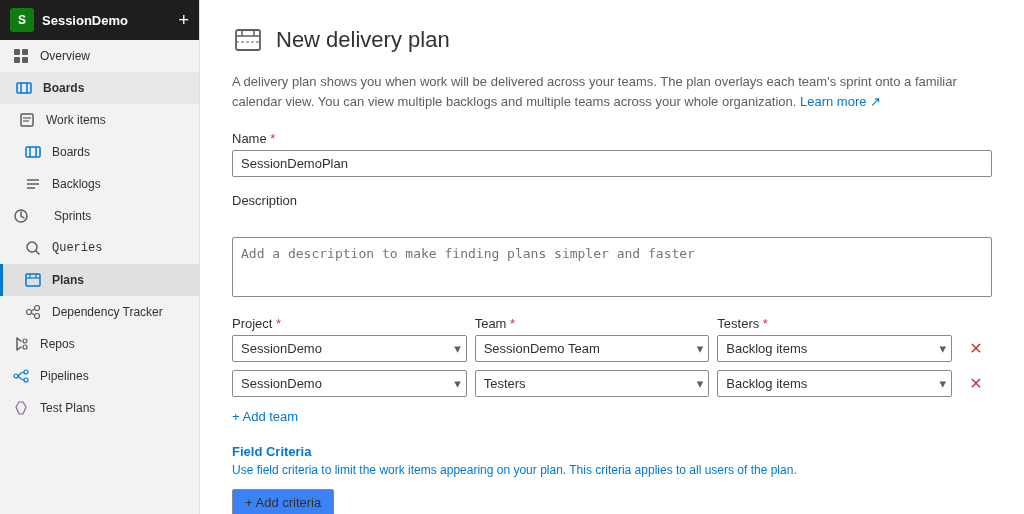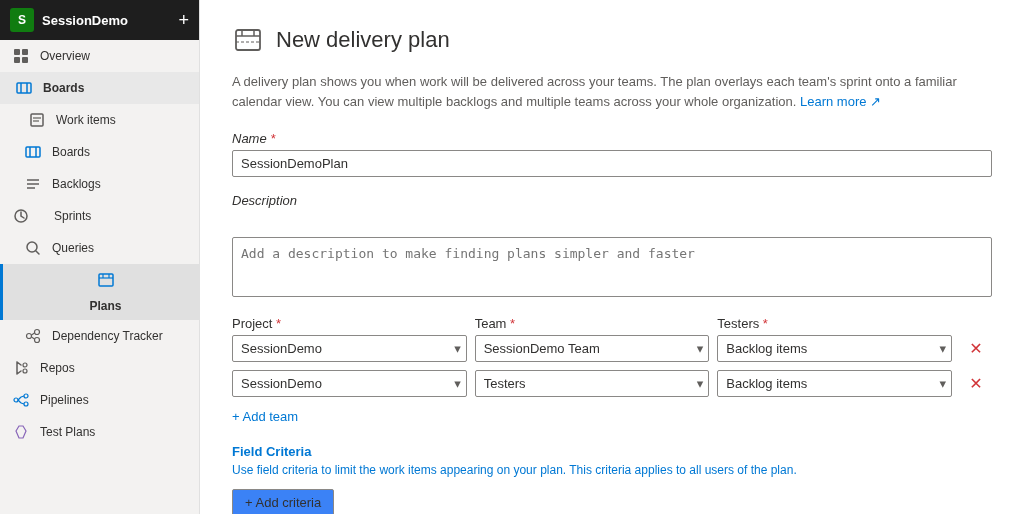--- a/index.html
+++ b/index.html
@@ -104,21 +104,20 @@
     }
 
     .form-group {
       margin-bottom: 16px;
     }
     .form-label {
       font-size: 13px;
       color: #323130;
       margin-bottom: 4px;
       display: block;
-      font-style: italic;
     }
     .required { color: #d13438; }
     .form-input {
       width: 100%;
       border: 1px solid #8a8886;
       border-radius: 2px;
       padding: 5px 8px;
       font-size: 13px;
       color: #323130;
       outline: none;
@@ -282,21 +281,21 @@
     <span class="sidebar-icon">
       <svg width="16" height="16" viewBox="0 0 16 16">
           <rect x="1" y="3" width="14" height="10" rx="1" stroke="#0078d4" stroke-width="1.5" fill="none"></rect>
           <line x1="5" y1="3" x2="5" y2="13" stroke="#0078d4" stroke-width="1.5"></line>
           <line x1="11" y1="3" x2="11" y2="13" stroke="#0078d4" stroke-width="1.5"></line>
         </svg>
     </span>
     <span>Boards</span>
   </div>
 
-  <div class="sidebar-item" style="padding-left:28px;">
+  <div class="sidebar-item" style="padding-left:18px;">
     <span class="sidebar-icon">
       <svg width="16" height="16" viewBox="0 0 16 16">
           <rect x="2" y="2" width="12" height="12" rx="1" stroke="#605e5c" stroke-width="1.5" fill="none"></rect>
           <line x1="4" y1="6" x2="12" y2="6" stroke="#605e5c" stroke-width="1.2"></line>
           <line x1="4" y1="9" x2="10" y2="9" stroke="#605e5c" stroke-width="1.2"></line>
         </svg>
     </span>
     <span>Work items</span>
   </div>
 
@@ -325,31 +324,31 @@
   <div class="sidebar-item" style="gap:24px;">
     <span class="sidebar-icon">
       <svg width="16" height="16" viewBox="0 0 16 16">
           <circle cx="8" cy="8" r="6" stroke="#605e5c" stroke-width="1.5" fill="none"></circle>
           <path d="M8 4v4l3 2" stroke="#605e5c" stroke-width="1.5" stroke-linecap="round" fill="none"></path>
         </svg>
     </span>
     <span>Sprints</span>
   </div>
 
-  <div class="sidebar-item" style="padding-left:24px;">
+  <div class="sidebar-item" style="padding-left:24px;font-family:Liberation Mono, monospace;">
     <span class="sidebar-icon">
       <svg width="16" height="16" viewBox="0 0 16 16">
           <circle cx="7" cy="7" r="5" stroke="#605e5c" stroke-width="1.5" fill="none"></circle>
           <line x1="11" y1="11" x2="14" y2="14" stroke="#605e5c" stroke-width="1.5" stroke-linecap="round"></line>
         </svg>
     </span>
     <span>Queries</span>
   </div>
 
-  <div class="sidebar-item active" style="padding-left:24px;flex-direction:column;">
+  <div class="sidebar-item active" style="padding-left:24px;">
     <span class="sidebar-icon">
       <svg width="16" height="16" viewBox="0 0 16 16">
           <rect x="1" y="2" width="14" height="12" rx="1" stroke="#0078d4" stroke-width="1.5" fill="none"></rect>
           <line x1="1" y1="6" x2="15" y2="6" stroke="#0078d4" stroke-width="1.2"></line>
           <line x1="5" y1="2" x2="5" y2="6" stroke="#0078d4" stroke-width="1.2"></line>
           <line x1="11" y1="2" x2="11" y2="6" stroke="#0078d4" stroke-width="1.2"></line>
         </svg>
     </span>
     <span>Plans</span>
   </div>

